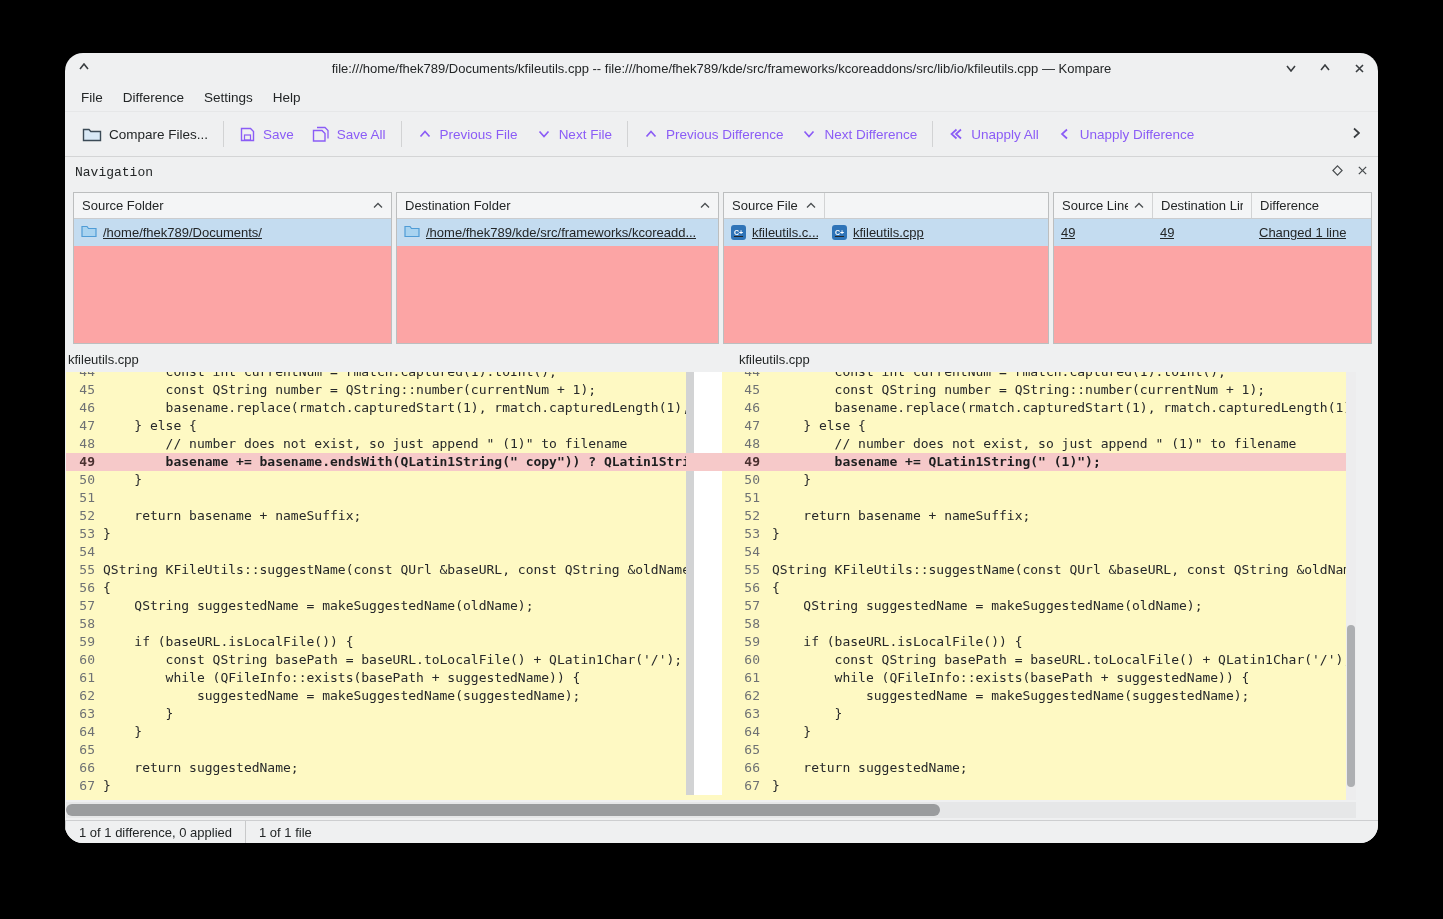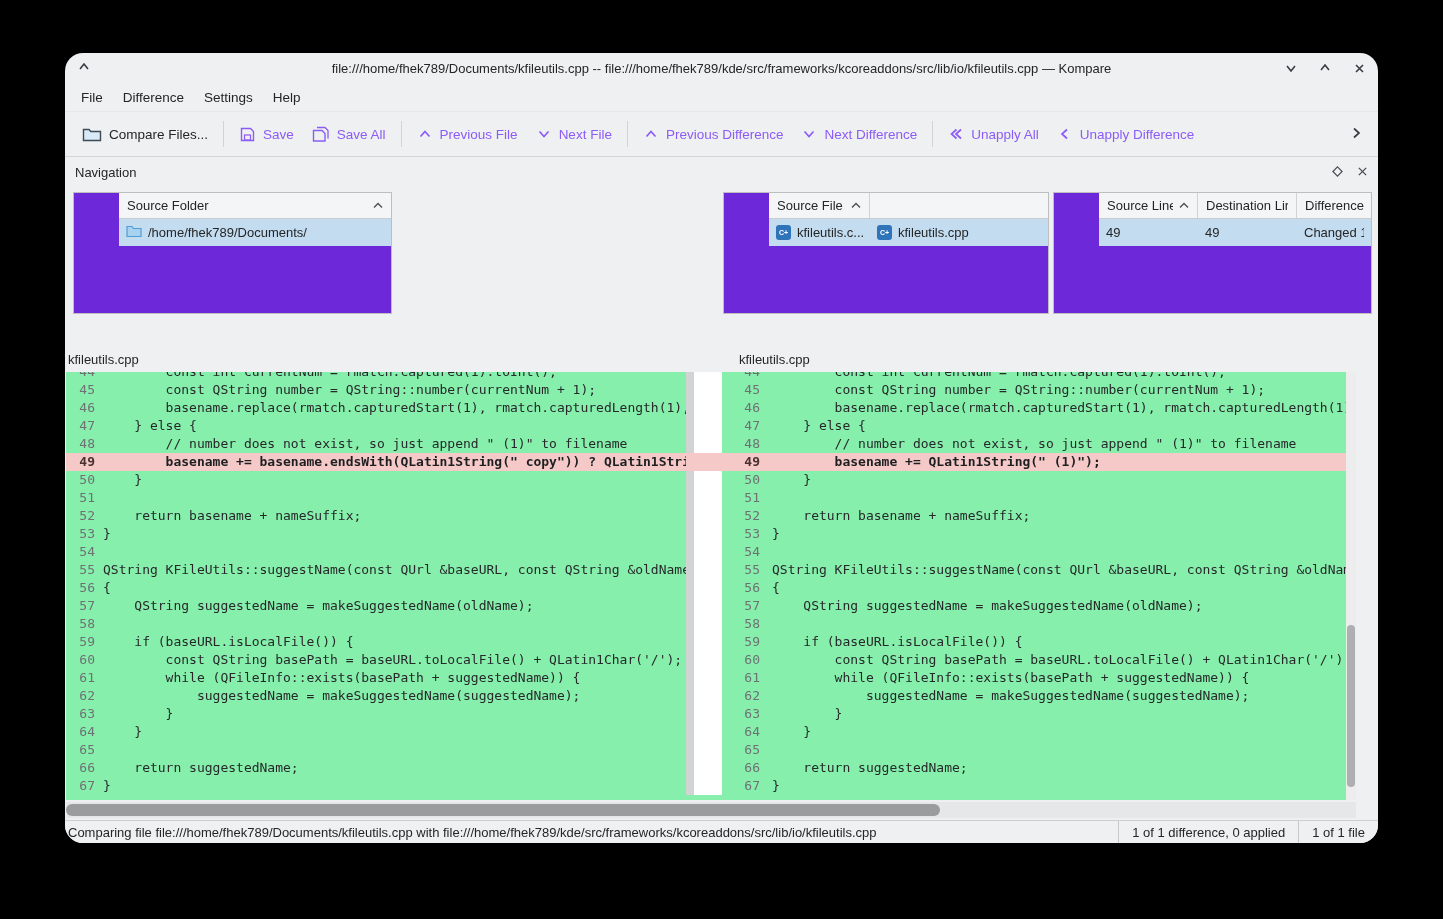--- a/index.html
+++ b/index.html
@@ -21,47 +21,47 @@
 
   
   #toolbar { position:absolute; top:59px; left:0; right:0; height:45px; display:flex; align-items:center; padding:0 8px; border-bottom:1px solid #d4d5d6; }
   .tbtn { display:flex; align-items:center; gap:7px; padding:7px 9px; font-size:13.5px; color:#232627; border-radius:3px; white-space:nowrap; }
   .tbtn.dis { color:#8b5cf6; }
   .tsep { width:1px; height:26px; background:#d2d3d4; margin:0 6px; }
   .tbtn svg { display:block; }
   #toolbar-overflow { margin-left:auto; color:#3a3e41; padding:6px; }
 
   
-  #dockheader { position:absolute; top:106px; left:0; right:0; height:27px; display:flex; align-items:center; padding:0 10px; font-size:13px; color:#232627; }
+  #dockheader { position:absolute; top:106px; left:0; right:0; height:27px; display:flex; align-items:center; padding:0 10px; font-size:13px; color:#232627;font-family:Liberation Mono, monospace; }
   #dockheader .dock-icons { margin-left:auto; display:flex; gap:14px; color:#4a4e51; align-items:center; }
 
   #navpanes { position:absolute; top:139px; left:0; right:0; height:152px; }
-  .pane { position:absolute; top:0; height:122px; background:#6d28d9; border:1px solid #bcbebf; overflow:hidden;padding-left:45px; }
+  .pane { position:absolute; top:0; height:152px; background:#fca5a5; border:1px solid #bcbebf; overflow:hidden; }
   #pane1 { left:8px;   width:319px; }
   #pane2 { left:331px; width:323px; }
   #pane3 { left:658px; width:326px; }
   #pane4 { left:988px; width:319px; }
   .phead { height:26px; background:#f4f5f6; border-bottom:1px solid #cbccce; display:flex; align-items:center; font-size:13px; color:#232627; }
   .phead .hcell { height:100%; display:flex; align-items:center; padding:0 8px; }
   .phead .hcell .htext { white-space:nowrap; overflow:hidden; }
   .phead .sort { margin-left:auto; padding-left:6px; display:inline-flex; color:#4a4e51; }
   .hdiv { border-right:1px solid #d2d3d4; }
   .c101 { width:101px; } .c99 { width:99px; } .cflex { flex:1; }
-  .prow { height:27px; display:flex; align-items:center; background:var(--selection,#c4dcf0); font-size:13px; color:#232627; }
+  .prow { height:27px; display:flex; align-items:center; background:var(--selection,#c4dcf0); font-size:13px; color:#232627;text-decoration:underline; }
   .prow .rcell { height:100%; display:flex; align-items:center; gap:6px; padding:0 7px; white-space:nowrap; overflow:hidden; }
   .ptext { white-space:nowrap; overflow:hidden; }
   .cpp-badge { flex:0 0 auto; width:15px; height:15px; border-radius:3px; background:#2f74b8; color:#fff;
                font-size:7px; font-weight:bold; display:inline-flex; align-items:center; justify-content:center; letter-spacing:0; }
 
   
   #difftitles { position:absolute; top:295px; left:0; right:0; height:24px; background:#eff0f1; font-size:13px; color:#232627; }
   #difftitles .dtl { position:absolute; left:3px; top:4px; }
   #difftitles .dtr { position:absolute; left:674px; top:4px; }
 
-  #diffbody { position:absolute; top:319px; left:1px; width:1290px; height:428px; background:#86efac; overflow:hidden; }
+  #diffbody { position:absolute; top:319px; left:1px; width:1290px; height:428px; background:#fef9c3; overflow:hidden; }
   #diffrows { margin-top:-9px; }
   .drow { display:flex; height:18px; line-height:18px; font-family:"DejaVu Sans Mono","Liberation Mono",monospace; font-size:13px; color:#26282a; }
   .drow .gut  { text-align:right; color:#6e7174; overflow:hidden; flex:0 0 auto; }
   .drow .gl   { width:37px;  padding-right:8px; }
   .drow .gr   { width:50px;  padding-right:12px; }
   .drow .code { white-space:pre; overflow:hidden; }
   .drow .cl   { width:583px; flex:0 0 auto; }
   .drow .cr   { flex:1; }
   .drow .conn { width:36px; flex:0 0 auto; background:linear-gradient(to right,#d2d3d4 0,#d2d3d4 8px,#ffffff 8px); }
   .drow.changed { background:var(--changed-line,#f6c9c9); }
@@ -238,20 +238,40 @@
       <div class="prow">
         <span class="rcell cflex">
           <span><svg width="16" height="14" viewBox="0 0 16 14">
                 <path d="M1 2.5 h5 l1.5 2 h7.5 v8 h-14 z" fill="#a8d3f0" stroke="#4f9cd6" stroke-width="1.2"></path>
               </svg></span>
           <span class="ptext">/home/fhek789/Documents/</span>
         </span>
       </div>
     </div>
 
+    <div class="pane" id="pane2">
+      <div class="phead">
+        <span class="hcell cflex">
+            <span class="htext">Destination Folder</span>
+          <span class="sort">
+              <svg width="10" height="7" viewBox="0 0 10 7">
+                <polyline points="1,5.5 5,1.5 9,5.5" fill="none" stroke="currentColor" stroke-width="1.3"></polyline>
+              </svg>
+            </span>
+        </span>
+      </div>
+      <div class="prow">
+        <span class="rcell cflex">
+          <span><svg width="16" height="14" viewBox="0 0 16 14">
+                <path d="M1 2.5 h5 l1.5 2 h7.5 v8 h-14 z" fill="#a8d3f0" stroke="#4f9cd6" stroke-width="1.2"></path>
+              </svg></span>
+          <span class="ptext">/home/fhek789/kde/src/frameworks/kcoreadd...</span>
+        </span>
+      </div>
+    </div>
 
     <div class="pane" id="pane3">
       <div class="phead">
         <span class="hcell c101 hdiv">
           <span class="htext">Source File</span>
           <span class="sort">
               <svg width="10" height="7" viewBox="0 0 10 7">
                 <polyline points="1,5.5 5,1.5 9,5.5" fill="none" stroke="currentColor" stroke-width="1.3"></polyline>
               </svg>
             </span>
@@ -480,18 +500,17 @@
     <div id="vscroll">
       <div class="vhandle"></div>
     </div>
   </div>
 
   <div id="hscroll">
     <div class="hhandle"></div>
   </div>
 
   <div id="statusbar">
-    <div class="smsg">Comparing file file:///home/fhek789/Documents/kfileutils.cpp with file:///home/fhek789/kde/src/frameworks/kcoreaddons/src/lib/io/kfileutils.cpp</div>
     <div class="scell">1 of 1 difference, 0 applied</div>
     <div class="scell">1 of 1 file</div>
   </div>
 
 </div>
 
 </body></html>

